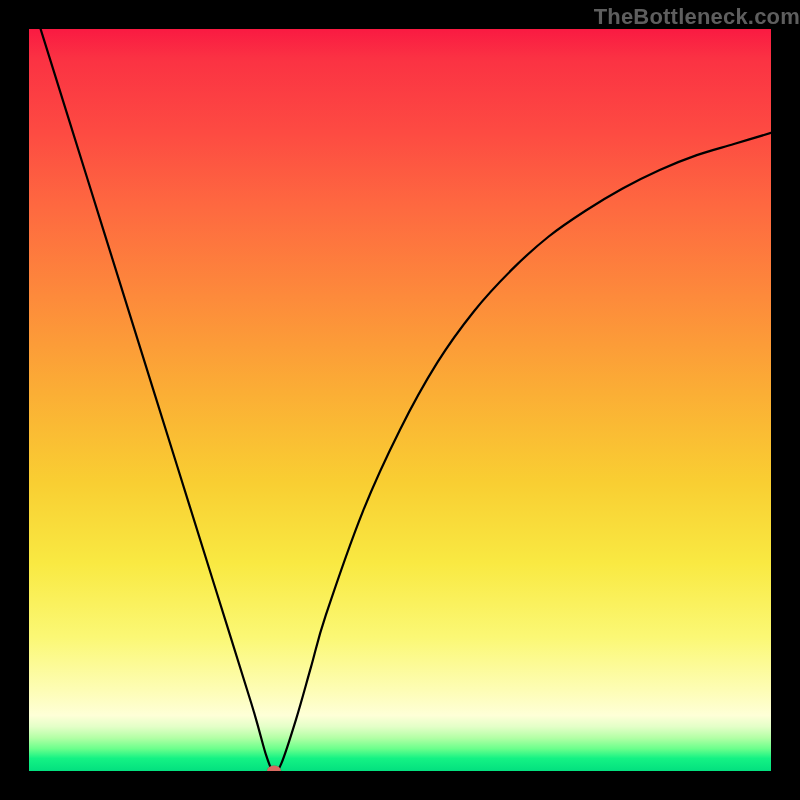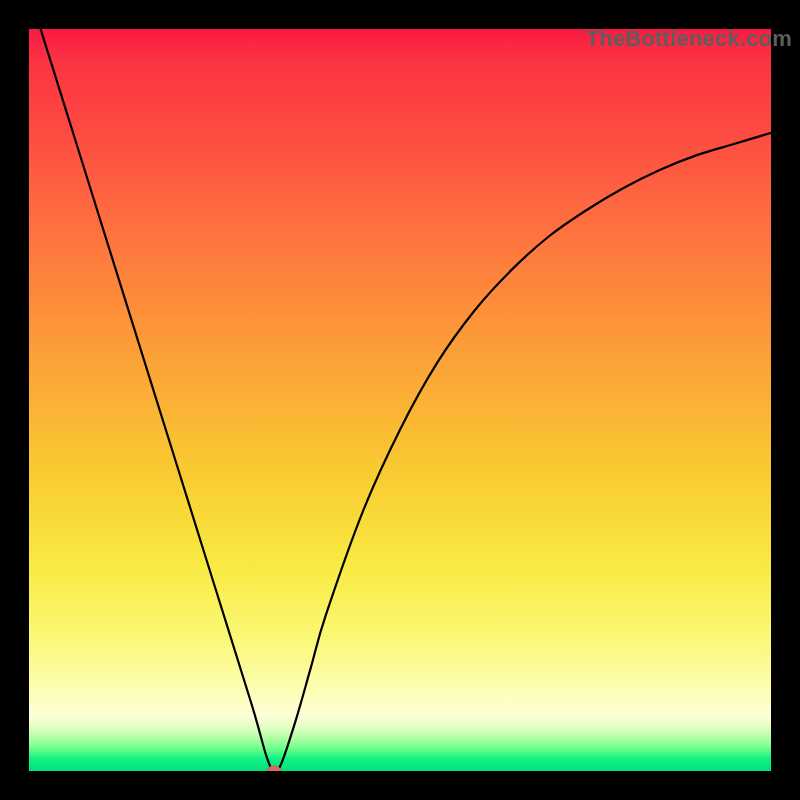--- a/index.html
+++ b/index.html
@@ -13,27 +13,26 @@
   }
   .frame {
     position: relative;
     width: 800px;
     height: 800px;
     background: #000;
   }
   .watermark {
     position: absolute;
     top: 4px;
-    right: 8px;
+    right: 0;
     color: #5e5e5e;
     font-size: 22px;
     font-weight: 600;
     letter-spacing: 0.2px;
     z-index: 10;
-    margin-top: 22px;
   }
   .plot-area {
     position: absolute;
     left: 29px;
     top: 29px;
     width: 742px;
     height: 742px;
     overflow: hidden;
   }
   .gradient {

